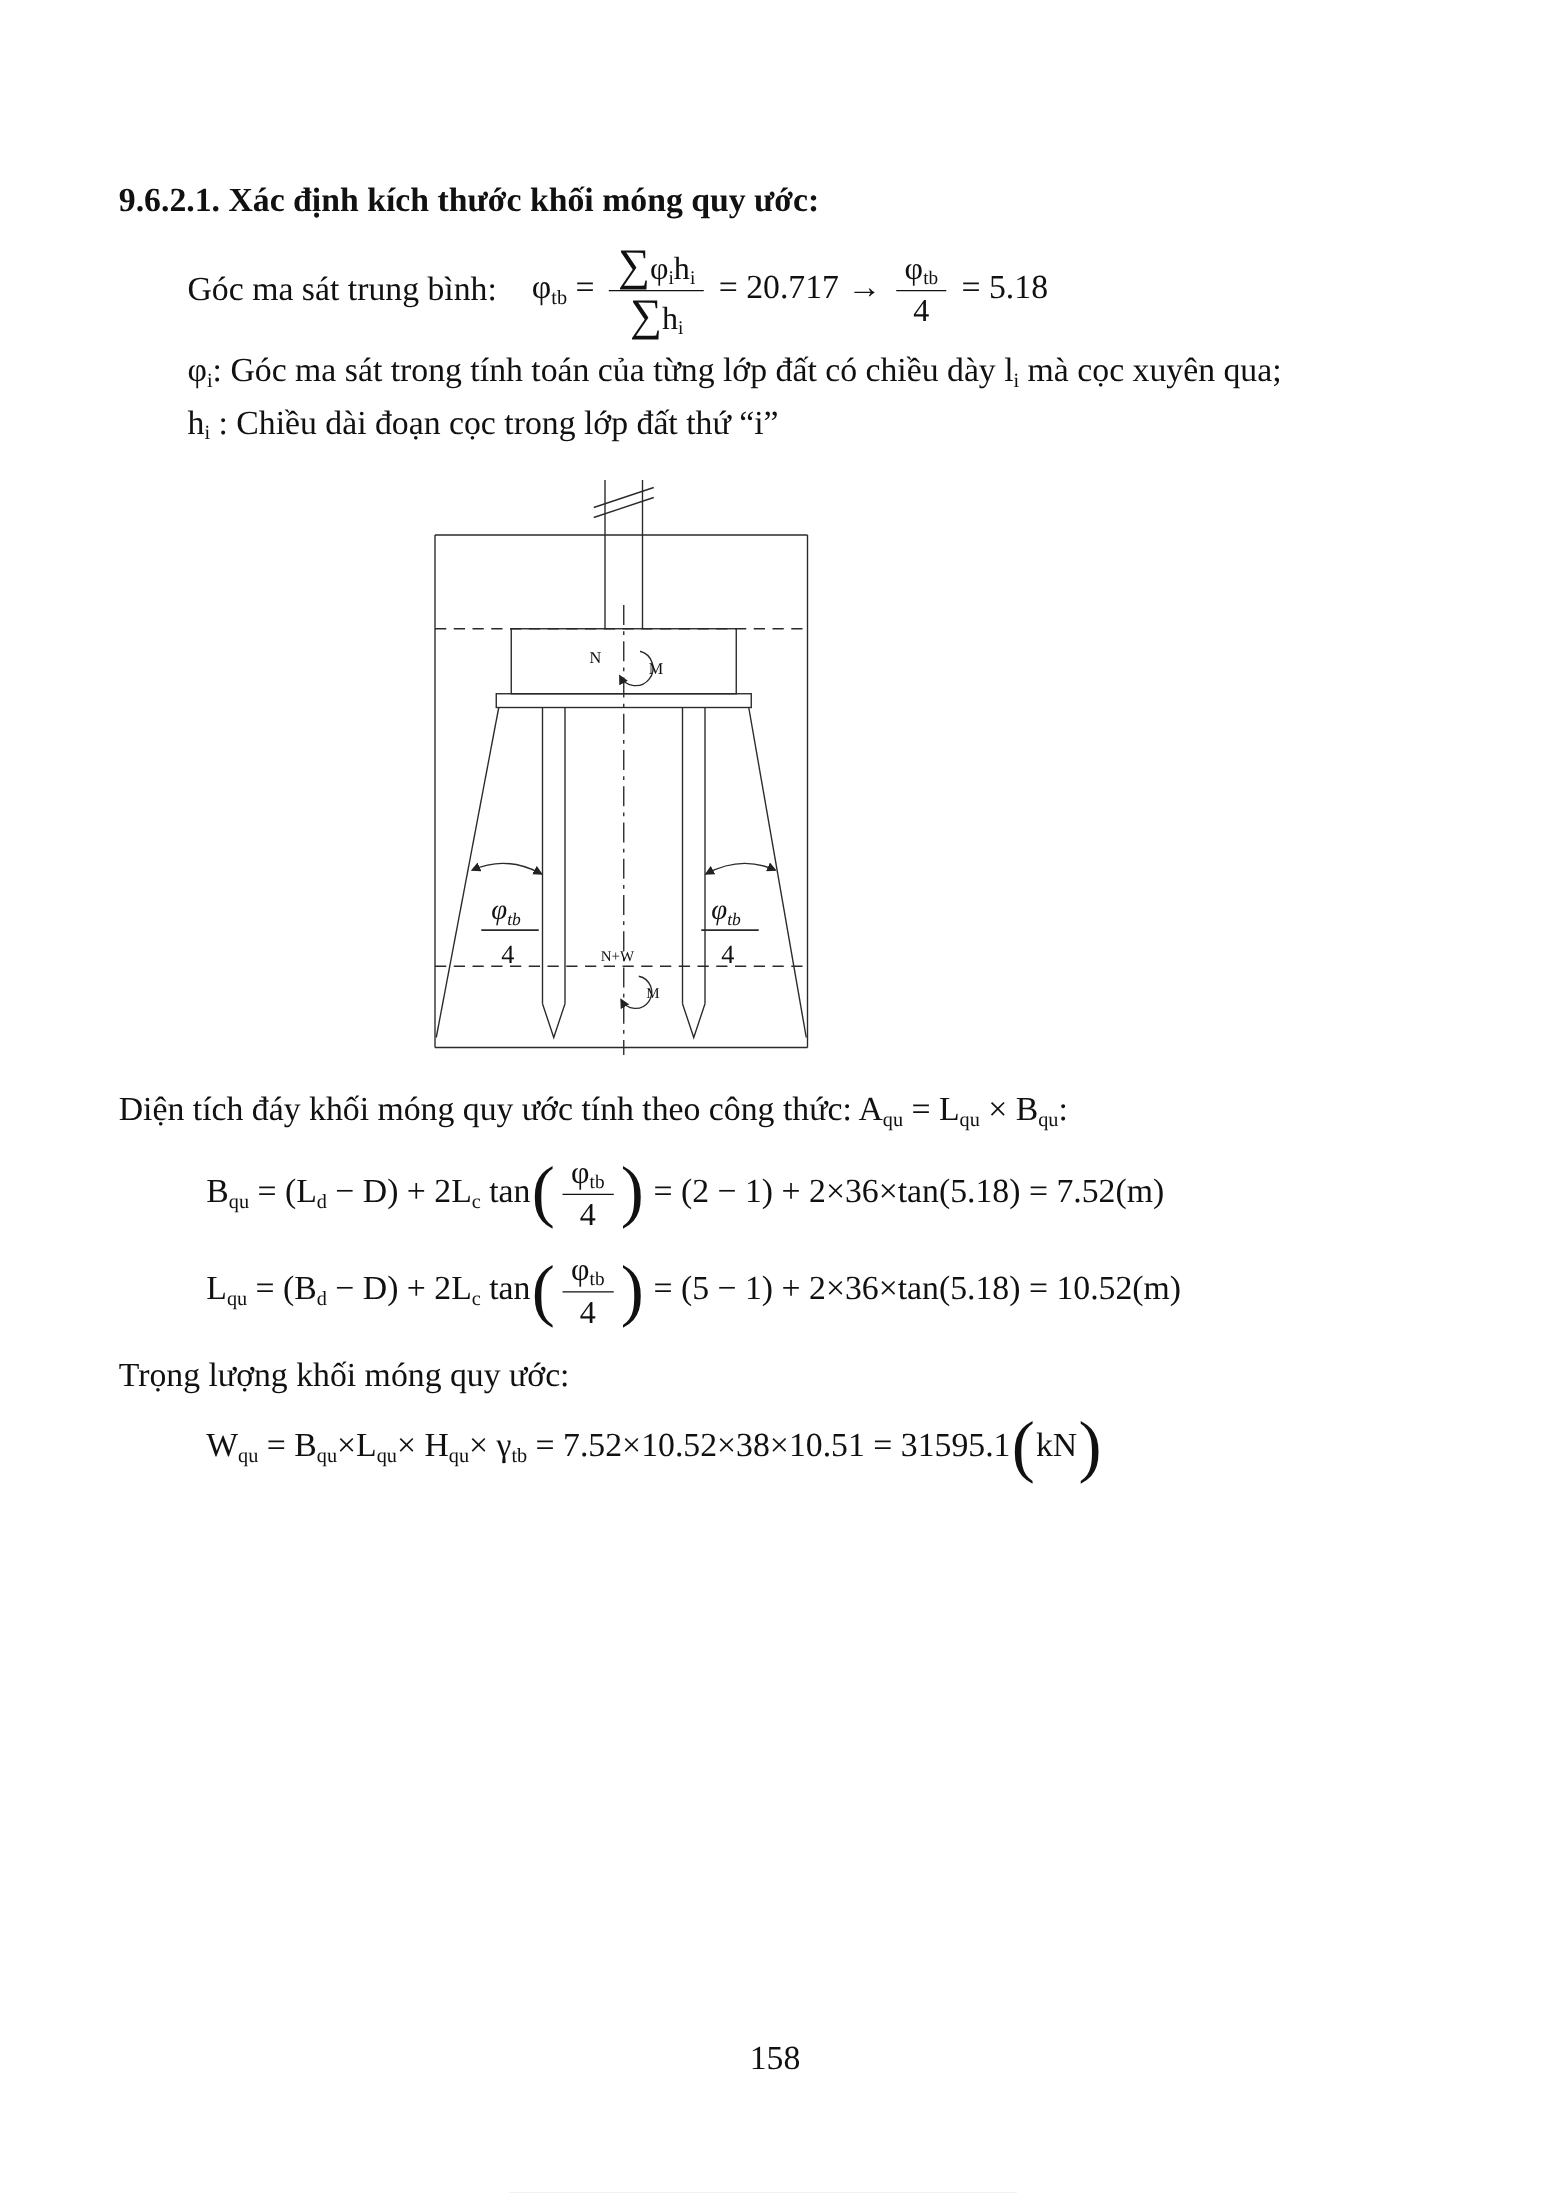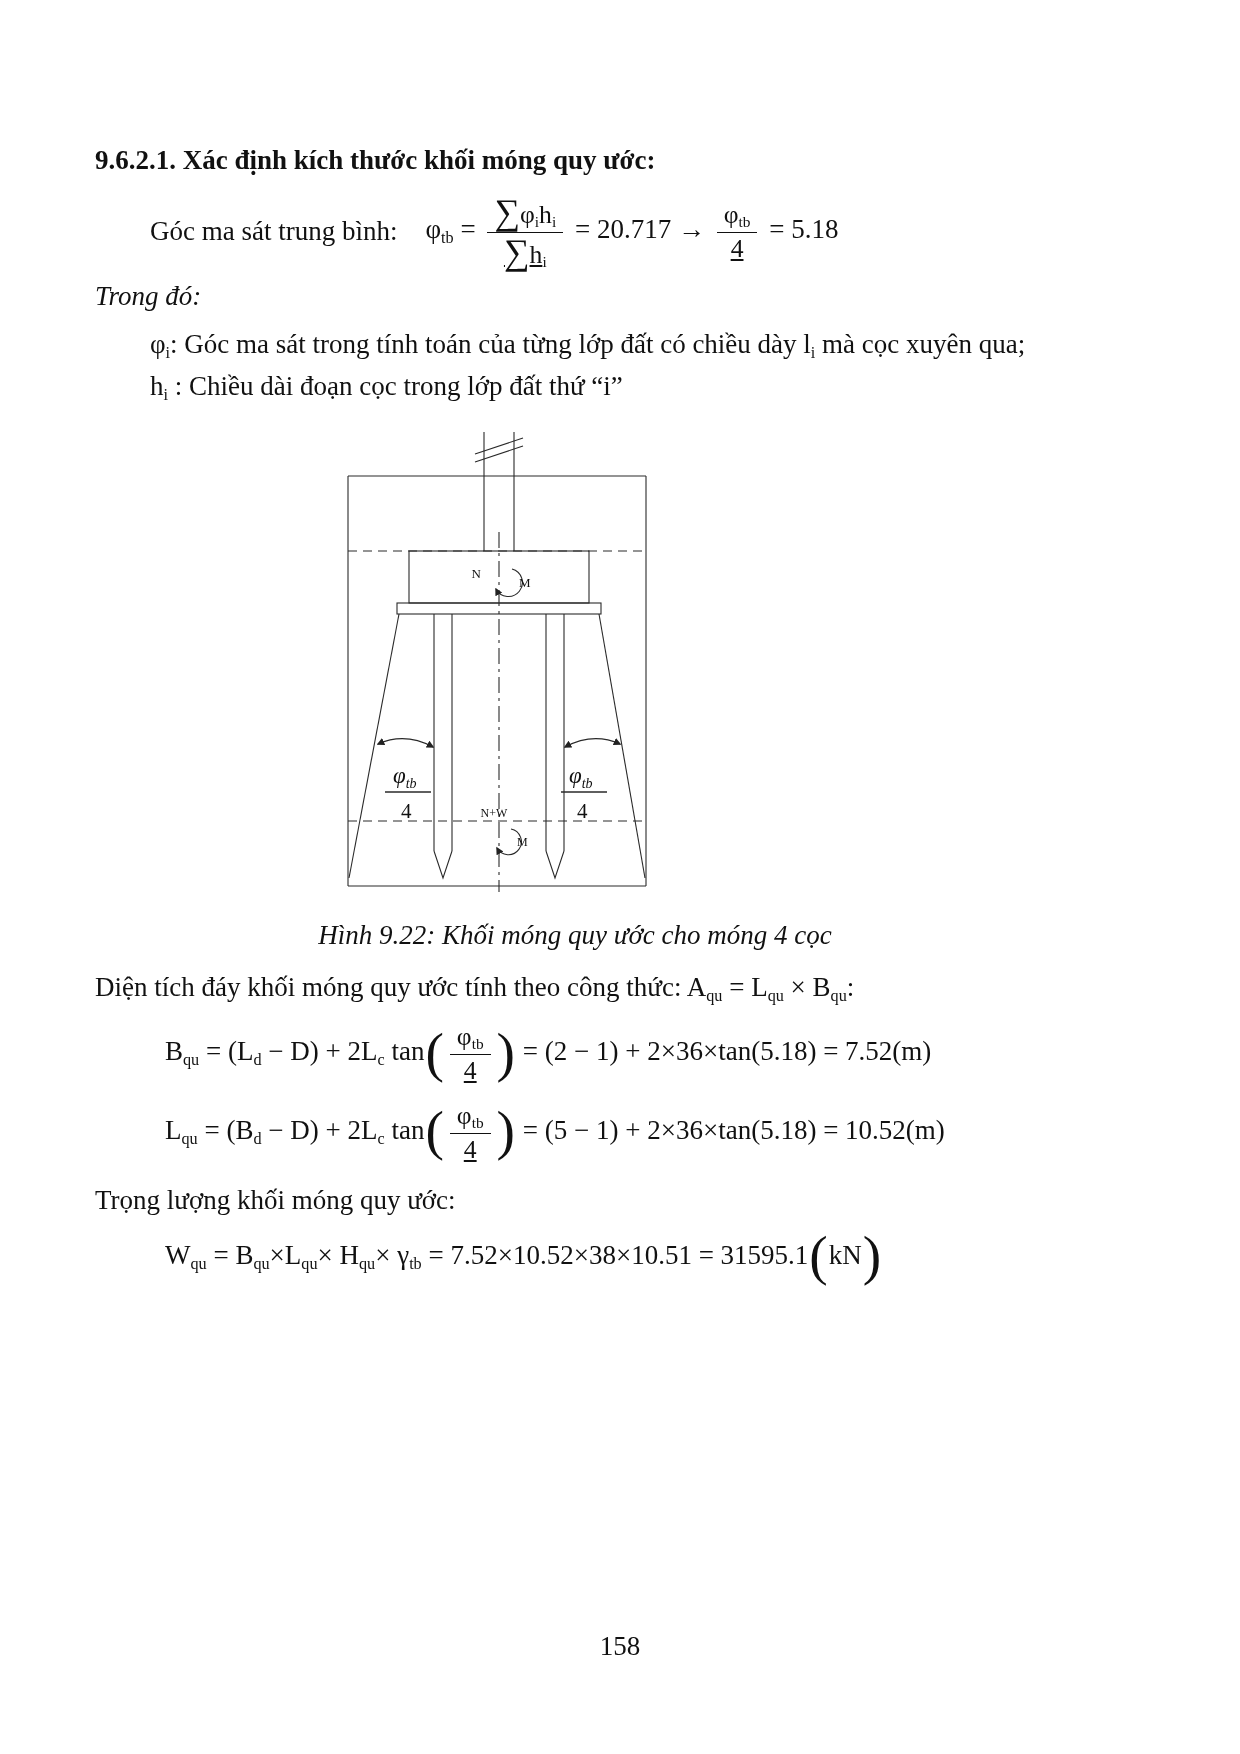--- a/index.html
+++ b/index.html
@@ -15,21 +15,21 @@
   .indent{text-indent:55px;}
   .italic{font-style:italic;}
   sub{font-size:0.6em;vertical-align:-0.28em;line-height:0;}
   sup{font-size:0.6em;vertical-align:0.55em;line-height:0;}
   .formula-row{display:flex;align-items:center;gap:28px;margin:12px 0 6px 55px;}
   .math{white-space:nowrap;}
   .frac{display:inline-flex;flex-direction:column;align-items:center;vertical-align:middle;
         margin:0 5px;line-height:1.2;font-size:0.95em;}
   .frac .num{padding:0 7px 1px 7px;text-align:left;}
   .frac .den{border-top:1.5px solid #111;padding:1px 7px 0 7px;width:100%;
-             box-sizing:border-box;text-align:center;text-decoration:underline;}
+             box-sizing:border-box;text-align:center;}
   .sum{font-size:1.4em;line-height:1;position:relative;top:1px;}
   .bp{font-size:2.05em;line-height:0;vertical-align:middle;position:relative;top:-2px;margin:0 1px;font-weight:400;}
   .def{margin-left:55px;padding-left:52px;text-indent:-52px;}
   .figure{width:310px;margin:18px 0 4px 252px;}
   .caption{text-align:center;font-style:italic;margin:6px 0 10px 0;}
   .formula-block{margin:14px 0 14px 70px;white-space:nowrap;}
   .plain-line{margin:6px 0;}
   .page-number{position:absolute;left:0;bottom:92px;width:100%;text-align:center;font-size:27px;}
   svg text{font-family:"Liberation Serif","DejaVu Serif",serif;}
 </style>
@@ -46,21 +46,20 @@
       <span>Góc ma sát trung bình:</span>
       <span class="math">φ<sub>tb</sub> = <span class="frac">
             <span class="num"><span class="sum">∑</span>φ<sub>i</sub>h<sub>i</sub></span>
             <span class="den"><span class="sum">∑</span>h<sub>i</sub></span>
           </span> = 20.717 → <span class="frac">
             <span class="num">φ<sub>tb</sub></span>
             <span class="den">4</span>
           </span> = 5.18</span>
     </div>
 
-    <p class="italic plain-line">Trong đó:</p>
 
     <div class="def">φ<sub>i</sub>: Góc ma sát trong tính toán của từng lớp đất có chiều dày l<sub>i</sub> mà cọc xuyên qua;</div>
     <div class="def">h<sub>i</sub> : Chiều dài đoạn cọc trong lớp đất thứ “i”</div>
 
     <div class="figure">
       <svg width="310" height="470" viewBox="0 0 310 470">
         <defs>
           <marker id="arr" viewBox="0 0 10 10" refX="8" refY="5" markerWidth="7" markerHeight="7" orient="auto-start-reverse">
             <path d="M0 0 L10 5 L0 10 z" fill="#222"></path>
           </marker>
@@ -112,21 +111,20 @@
           <text x="147" y="391" font-size="12" text-anchor="middle">N+W</text>
           <text x="170" y="420" font-size="12">M</text>
           <text x="46" y="357" font-size="23" font-style="italic"><tspan>φ</tspan><tspan font-size="14" dy="5">tb</tspan></text>
           <text x="54" y="392" font-size="21">4</text>
           <text x="222" y="357" font-size="23" font-style="italic"><tspan>φ</tspan><tspan font-size="14" dy="5">tb</tspan></text>
           <text x="230" y="392" font-size="21">4</text>
         </g>
       </svg>
     </div>
 
-    <p class="caption">Hình 9.22: Khối móng quy ước cho móng 4 cọc</p>
 
     <p class="plain-line">Diện tích đáy khối móng quy ước tính theo công thức: A<sub>qu</sub> = L<sub>qu</sub> × B<sub>qu</sub>:</p>
 
     <div class="formula-block">B<sub>qu</sub> = (L<sub>d</sub> − D) + 2L<sub>c</sub> tan<span class="bp">(</span><span class="frac">
           <span class="num">φ<sub>tb</sub></span>
           <span class="den">4</span>
         </span><span class="bp">)</span> = (2 − 1) + 2×36×tan(5.18) = 7.52(m)</div>
     <div class="formula-block">L<sub>qu</sub> = (B<sub>d</sub> − D) + 2L<sub>c</sub> tan<span class="bp">(</span><span class="frac">
           <span class="num">φ<sub>tb</sub></span>
           <span class="den">4</span>

